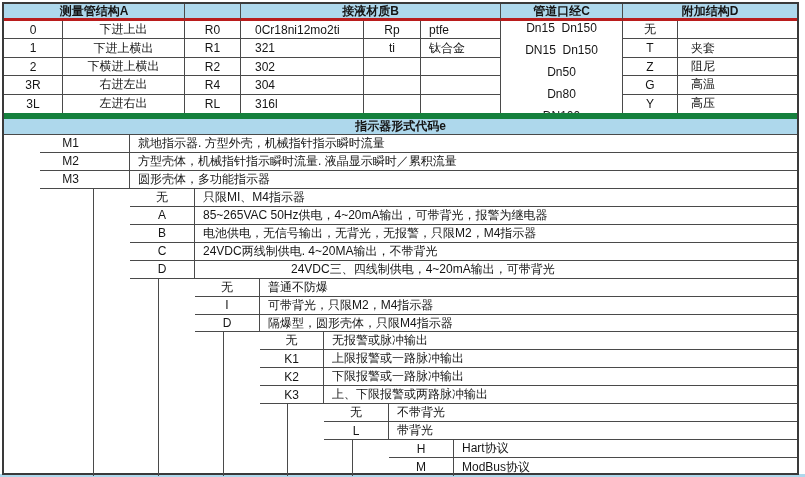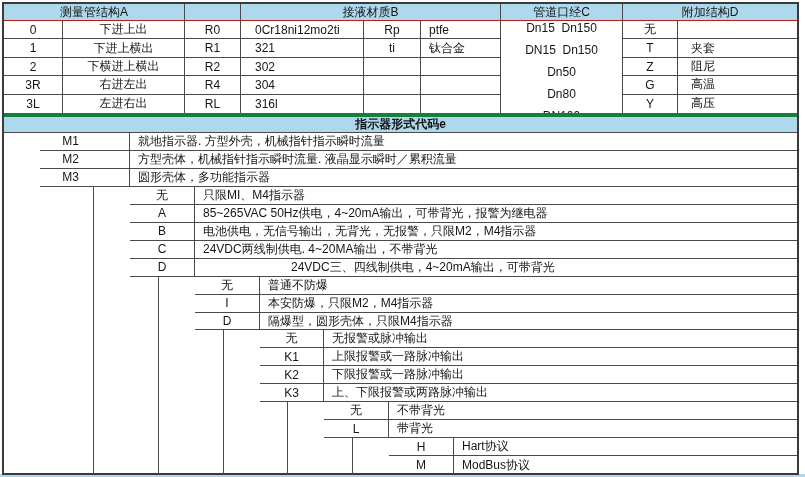--- a/index.html
+++ b/index.html
@@ -9,36 +9,36 @@
   .spec-table{position:absolute;left:2px;top:2px;width:797px;height:473px;box-sizing:border-box;
               border:2px solid #3a3a3a;background:#fff;display:flex;flex-direction:column;z-index:1;}
   .row{display:flex;flex-direction:row;min-height:0;}
   .cell{box-sizing:border-box;display:flex;align-items:center;border-right:1px solid #4a4a4a;overflow:hidden;white-space:nowrap;}
   .cell.last{border-right:none;}
   .bb{border-bottom:1px solid #4a4a4a;}
   .bold{font-weight:normal;}
   .ctr{justify-content:center;}
   
   .hdr{height:17px;flex:0 0 auto;background:#aed8ec;}
-  .hdr .cell{justify-content:center;font-weight:normal;border-bottom:1px solid #b91c1c;}
+  .hdr .cell{justify-content:center;font-weight:bold;border-bottom:3px solid #b91c1c;}
   .w-ahdr{width:181px;} .w-gap{width:56px;} .w-bhdr{width:260px;} .w-chdr{width:122px;} .w-dhdr{flex:1;}
   
   .top-body{height:92px;flex:0 0 auto;display:flex;flex-direction:row;}
   .top-left{width:497px;display:flex;flex-direction:column;}
   .top-left .row{flex:1;}
   .w-acode{width:59px;} .w-adesc{width:122px;} .w-rcode{width:56px;} .w-mat{width:123px;padding-left:14px;}
   .w-rp{width:57px;} .w-ptfe{width:80px;padding-left:8px;}
   .c-cell{width:122px;box-sizing:border-box;border-right:1px solid #4a4a4a;display:flex;flex-direction:column;gap:8px;}
   .c-line{flex:1;display:flex;align-items:center;justify-content:center;white-space:pre;}
   .top-right{flex:1;display:flex;flex-direction:column;}
   .top-right .row{flex:1;}
   .w-dcode{width:55px;}
   .w-ddesc{flex:1;padding-left:13px;border-right:none;}
   
-  .band{height:15px;flex:0 0 auto;background:#aed8ec;border-top:4px solid #15803d;border-bottom:1px solid #4a4a4a;
+  .band{height:15px;flex:0 0 auto;background:#aed8ec;border-top:6px solid #15803d;border-bottom:1px solid #4a4a4a;
         display:flex;align-items:center;justify-content:center;font-weight:bold;}
   
   .lower{flex:1;display:flex;flex-direction:column;}
   .lower .row{flex:1;}
   .spacer{box-sizing:border-box;border-right:1px solid #4a4a4a;}
   .sp-a{width:90px;} .sp-b{width:65px;} .sp-c{width:65px;} .sp-d{width:64px;} .sp-e{width:65px;}
   .code-c{justify-content:center;margin-left:36px;}
   .code-l1{width:90px;padding-right:28px;}
   .code-l2{width:65px;} .code-l3{width:65px;} .code-l4{width:64px;} .code-l5{width:65px;} .code-l6{width:65px;}
   .desc{flex:1;padding-left:8px;border-right:none;}
@@ -179,21 +179,21 @@
         <div class="row">
           <div class="spacer sp-a"></div>
           <div class="spacer sp-b"></div>
           <div class="cell code-l3 code-c bb">无</div>
           <div class="cell desc last bb">普通不防爆</div>
         </div>
         <div class="row">
           <div class="spacer sp-a"></div>
           <div class="spacer sp-b"></div>
           <div class="cell code-l3 code-c bb">I</div>
-          <div class="cell desc last bb">本安防爆，只限M2，M4指示器</div>
+          <div class="cell desc last bb">可带背光，只限M2，M4指示器</div>
         </div>
         <div class="row">
           <div class="spacer sp-a"></div>
           <div class="spacer sp-b"></div>
           <div class="cell code-l3 code-c bb">D</div>
           <div class="cell desc last bb">隔爆型，圆形壳体，只限M4指示器</div>
         </div>
         <div class="row">
           <div class="spacer sp-a"></div>
           <div class="spacer sp-b"></div>

